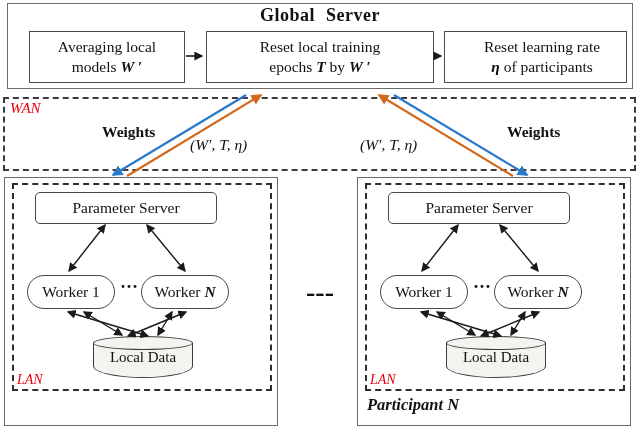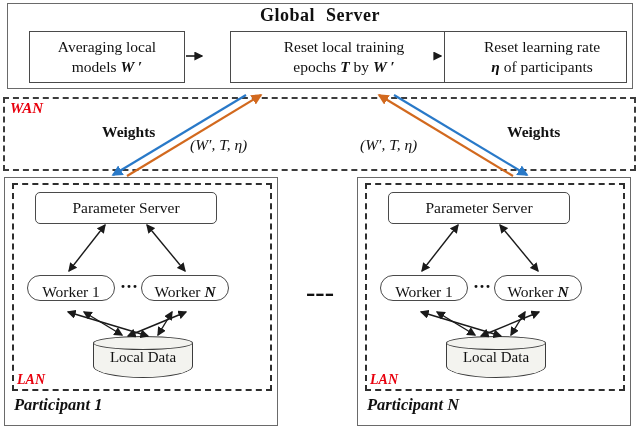--- a/index.html
+++ b/index.html
@@ -19,30 +19,30 @@
   .gs-title {
     position: absolute; top: 1px; left: 0; width: 100%; text-align: center;
     font-weight: bold; font-size: 18px; word-spacing: 6px; letter-spacing: .5px;
   }
   .gs-step {
     position: absolute; top: 27px; height: 52px; border: 1.5px solid #4a4a4a;
     background: #fff; display: flex; flex-direction: column; justify-content: center;
     align-items: center; text-align: center; font-size: 15.5px; line-height: 1.3;
   }
   .gs-step1 { left: 21px;   width: 156px; text-align: center; }
-  .gs-step2 { left: 198px; width: 228px; margin-left: 24px; }
+  .gs-step2 { left: 198px; width: 228px; }
   .gs-step3 { left: 436px; width: 183px; padding-left: 13px; }
   .m { font-style: italic; font-weight: bold; }
 
   
   .wan-box {
     position: absolute; left: 3px; top: 97px; width: 633px; height: 74px;
     border: 2.2px dashed #3c3c3c; z-index: 2;
   }
-  .zone-label { color: var(--accent-red, #e8000d); font-weight: bold; font-style: italic; font-size: 15px; }
+  .zone-label { color: var(--accent-red, #e8000d); font-weight: normal; font-style: italic; font-size: 15px; }
   .wan-pos { position: absolute; left: 5px; top: 1px; }
   .bold-label { position: absolute; font-weight: bold; font-size: 15.5px; }
   .tuple { position: absolute; font-weight: normal; font-style: italic; font-size: 15.5px; }
 
   
   .participant {
     position: absolute; top: 177px; width: 274px; height: 249px;
     border: 1.5px solid #6a6a6a; background: #fff; z-index: 2;
   }
   .participant-1 { left: 4px; }
@@ -51,21 +51,21 @@
     position: absolute; left: 7px; top: 5px; width: 260px; height: 208px;
     border: 2.4px dashed #2e2e2e;
   }
   .lan-pos { position: absolute; left: 3px; bottom: 1px; font-size: 14px; }
   .ps-box {
     position: absolute; left: 30px; top: 14px; width: 182px; height: 32px;
     border: 1.5px solid #4a4a4a; border-radius: 5px; background: #fff;
     text-align: center; line-height: 29px; font-size: 15.5px;
   }
   .worker {
-    position: absolute; top: 97px; width: 88px; height: 26px;
+    position: absolute; top: 97px; width: 88px; height: 34px;
     border: 1.5px solid #4a4a4a; border-radius: 17px; background: #fff;
     text-align: center; line-height: 31px; font-size: 15.5px;
   }
   .worker-left  { left: 22px; }
   .worker-right { left: 136px; }
   .wdots { position: absolute; left: 110px; top: 99px; width: 28px; text-align: center; font-weight: bold; font-size: 18px; }
   .cylinder { position: absolute; left: 88px; top: 158px; width: 100px; height: 42px; }
   .cyl-body {
     position: absolute; left: 0; right: 0; top: 7px; bottom: 0;
     background: #f3f3ef; border: 1.5px solid #3c3c3c; border-top: none;
@@ -129,21 +129,20 @@
     </div>
     <div class="ps-box">Parameter Server</div>
     <div class="worker worker-left">Worker 1</div>
     <div class="wdots">···</div>
     <div class="worker worker-right"><span>Worker </span><i class="m">N</i></div>
     <div class="cylinder">
       <div class="cyl-body"></div>
       <div class="cyl-top"></div>
       <div class="cyl-label">Local Data</div>
     </div>
-    <div class="p-name">Participant 1</div>
   </div>
 
   <div class="separator">---</div>
 
   <div class="participant participant-n">
     <div class="p-dashed">
       <span class="zone-label lan-pos">LAN</span>
     </div>
     <div class="ps-box">Parameter Server</div>
     <div class="worker worker-left">Worker 1</div>

